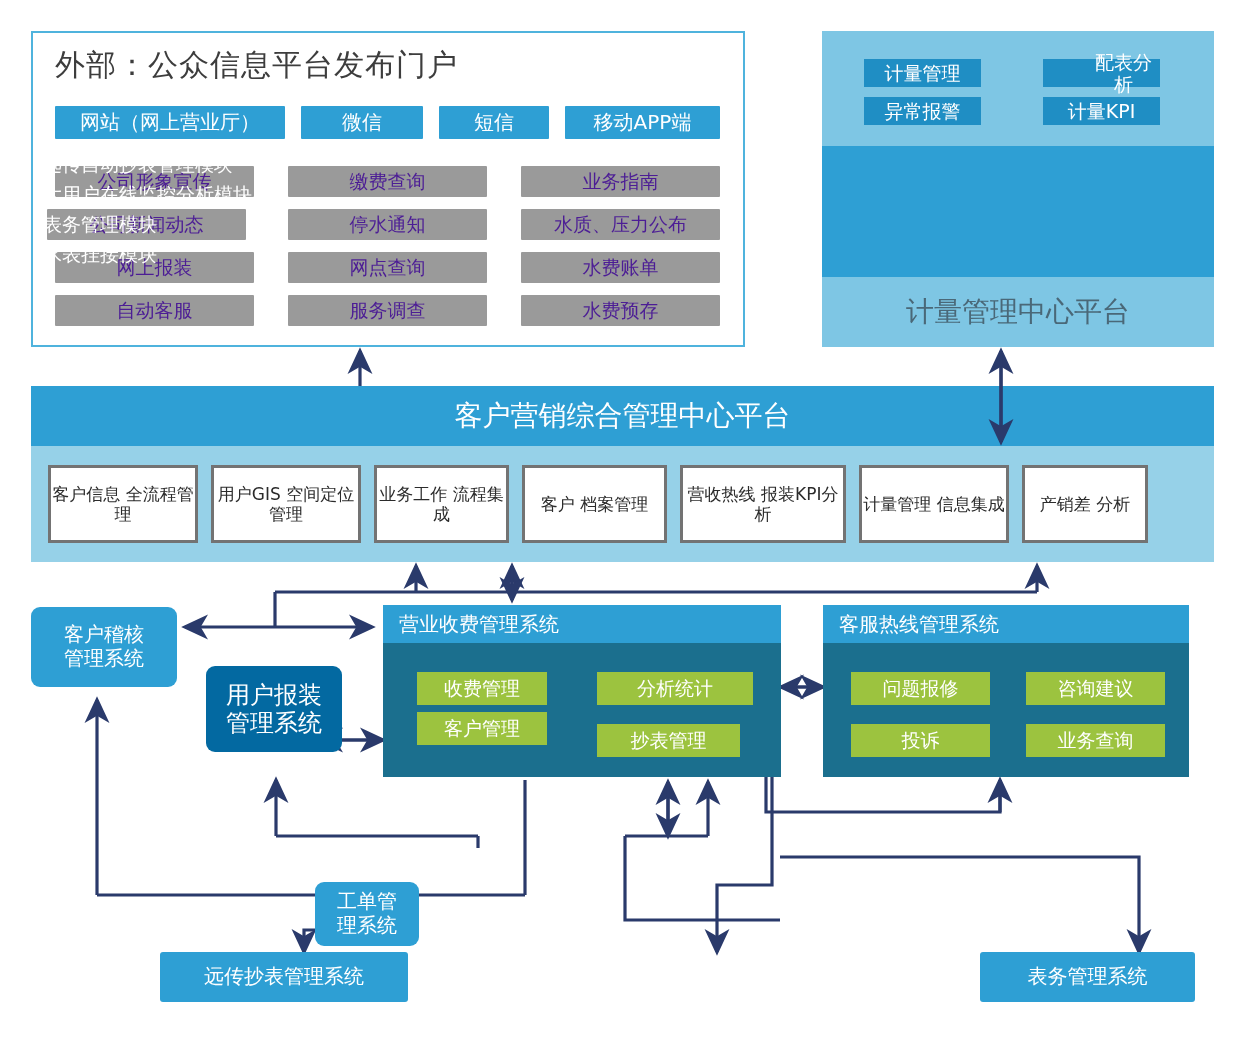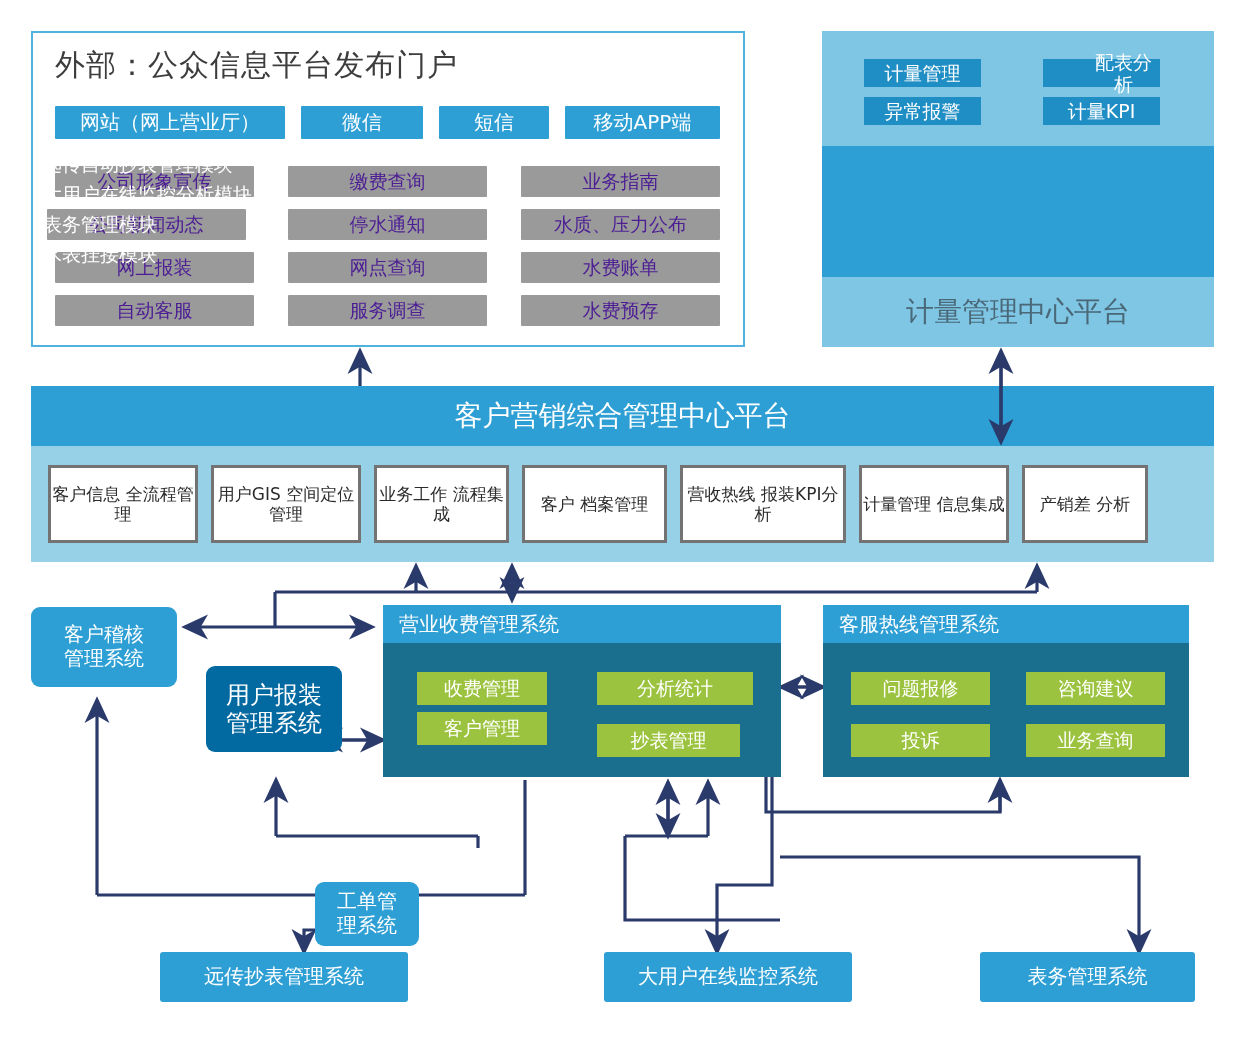--- a/index.html
+++ b/index.html
@@ -190,16 +190,15 @@
   <div class="abs" id="sys-cs-title">客服热线管理系统</div>
   <div class="abs ctr greenbtn" style="left:851px;top:672px;width:139px;">问题报修</div>
   <div class="abs ctr greenbtn" style="left:1026px;top:672px;width:139px;">咨询建议</div>
   <div class="abs ctr greenbtn" style="left:851px;top:724px;width:139px;">投诉</div>
   <div class="abs ctr greenbtn" style="left:1026px;top:724px;width:139px;">业务查询</div>
 
   <div class="abs ctr bluebox" style="left:315px;top:844px;width:104px;height:64px;white-space:pre-line;margin-top:38px;">工单管
 理系统</div>
 
   <div class="abs ctr bluebox-sq" style="left:160px;top:952px;width:248px;height:50px;">远传抄表管理系统</div>
-  <div class="abs ctr bluebox-sq" style="left:604px;top:952px;width:248px;height:50px;">大用户在线监控系统</div>
   <div class="abs ctr bluebox-sq" style="left:980px;top:952px;width:215px;height:50px;">表务管理系统</div>
 
 </div>
 
 </body></html>

